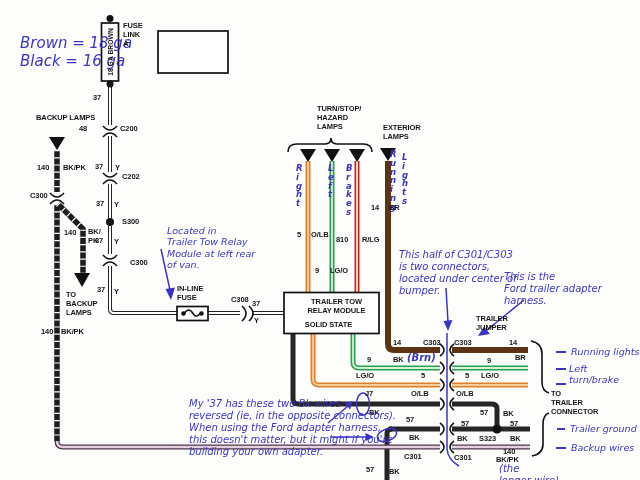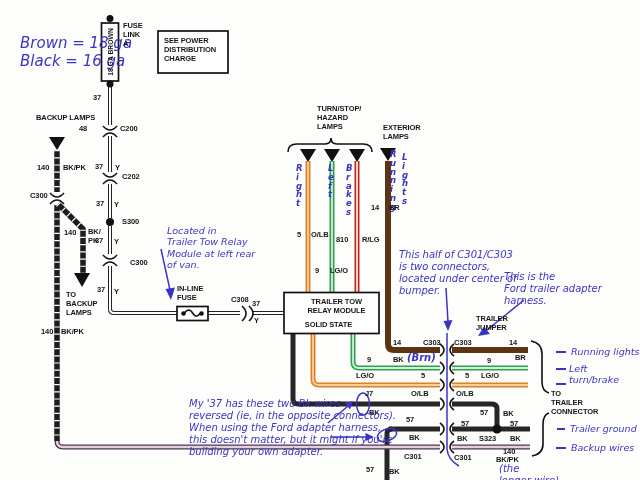--- a/index.html
+++ b/index.html
@@ -179,23 +179,20 @@
     <path class="bl2" d="M556,448 L566,448"></path>
   </g>
 </svg>
 
 <span class="N N11" style="left:20px;top:34px">Brown = 18 ga
 Black = 16 ga</span>
 <span class="L" style="left:123px;top:21px">FUSE
 LINK
 A</span>
 <span class="rot" style="position:absolute;left:110px;top:52px;color:#161616">18 GA BROWN</span>
-<span class="L" style="left:164px;top:36px">SEE POWER
-DISTRIBUTION
-CHARGE</span>
 <span class="L" style="left:93px;top:93px">37</span>
 <span class="L" style="left:79px;top:124px">48</span>
 <span class="L" style="left:120px;top:124px">C200</span>
 <span class="L" style="left:95px;top:162px">37</span>
 <span class="L" style="left:115px;top:163px">Y</span>
 <span class="L" style="left:122px;top:172px">C202</span>
 <span class="L" style="left:96px;top:199px">37</span>
 <span class="L" style="left:114px;top:200px">Y</span>
 <span class="L" style="left:122px;top:217px">S300</span>
 <span class="L" style="left:95px;top:236px">37</span>

